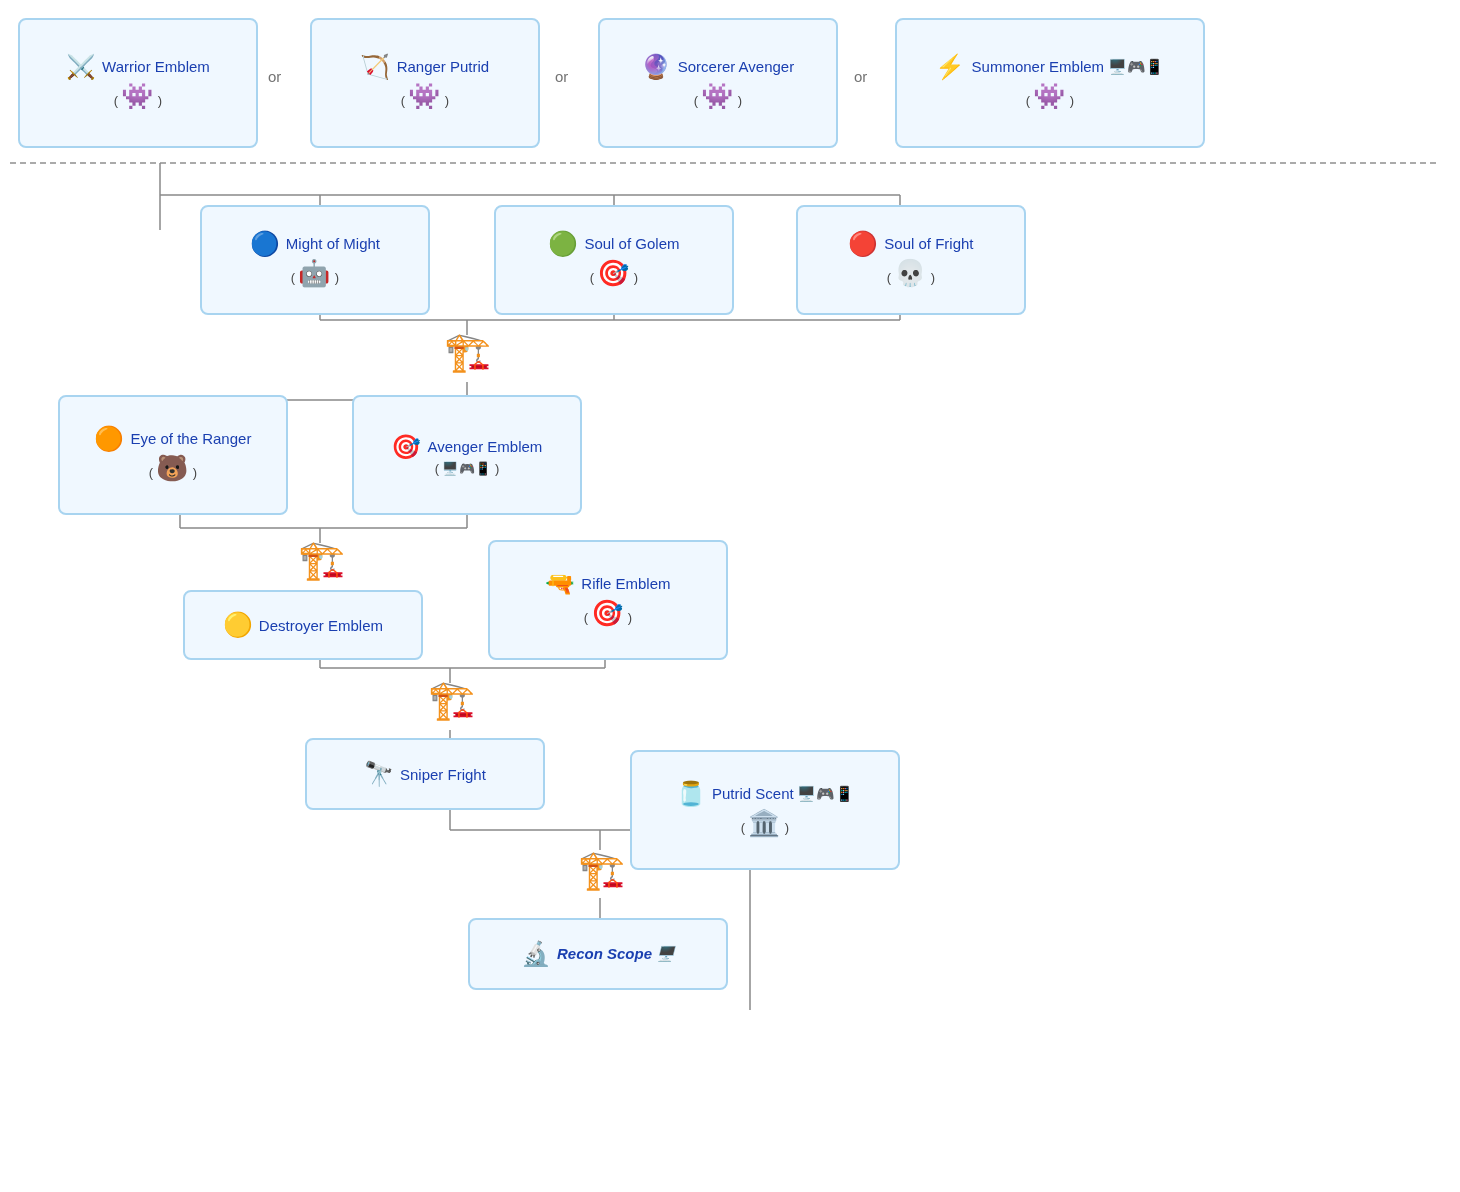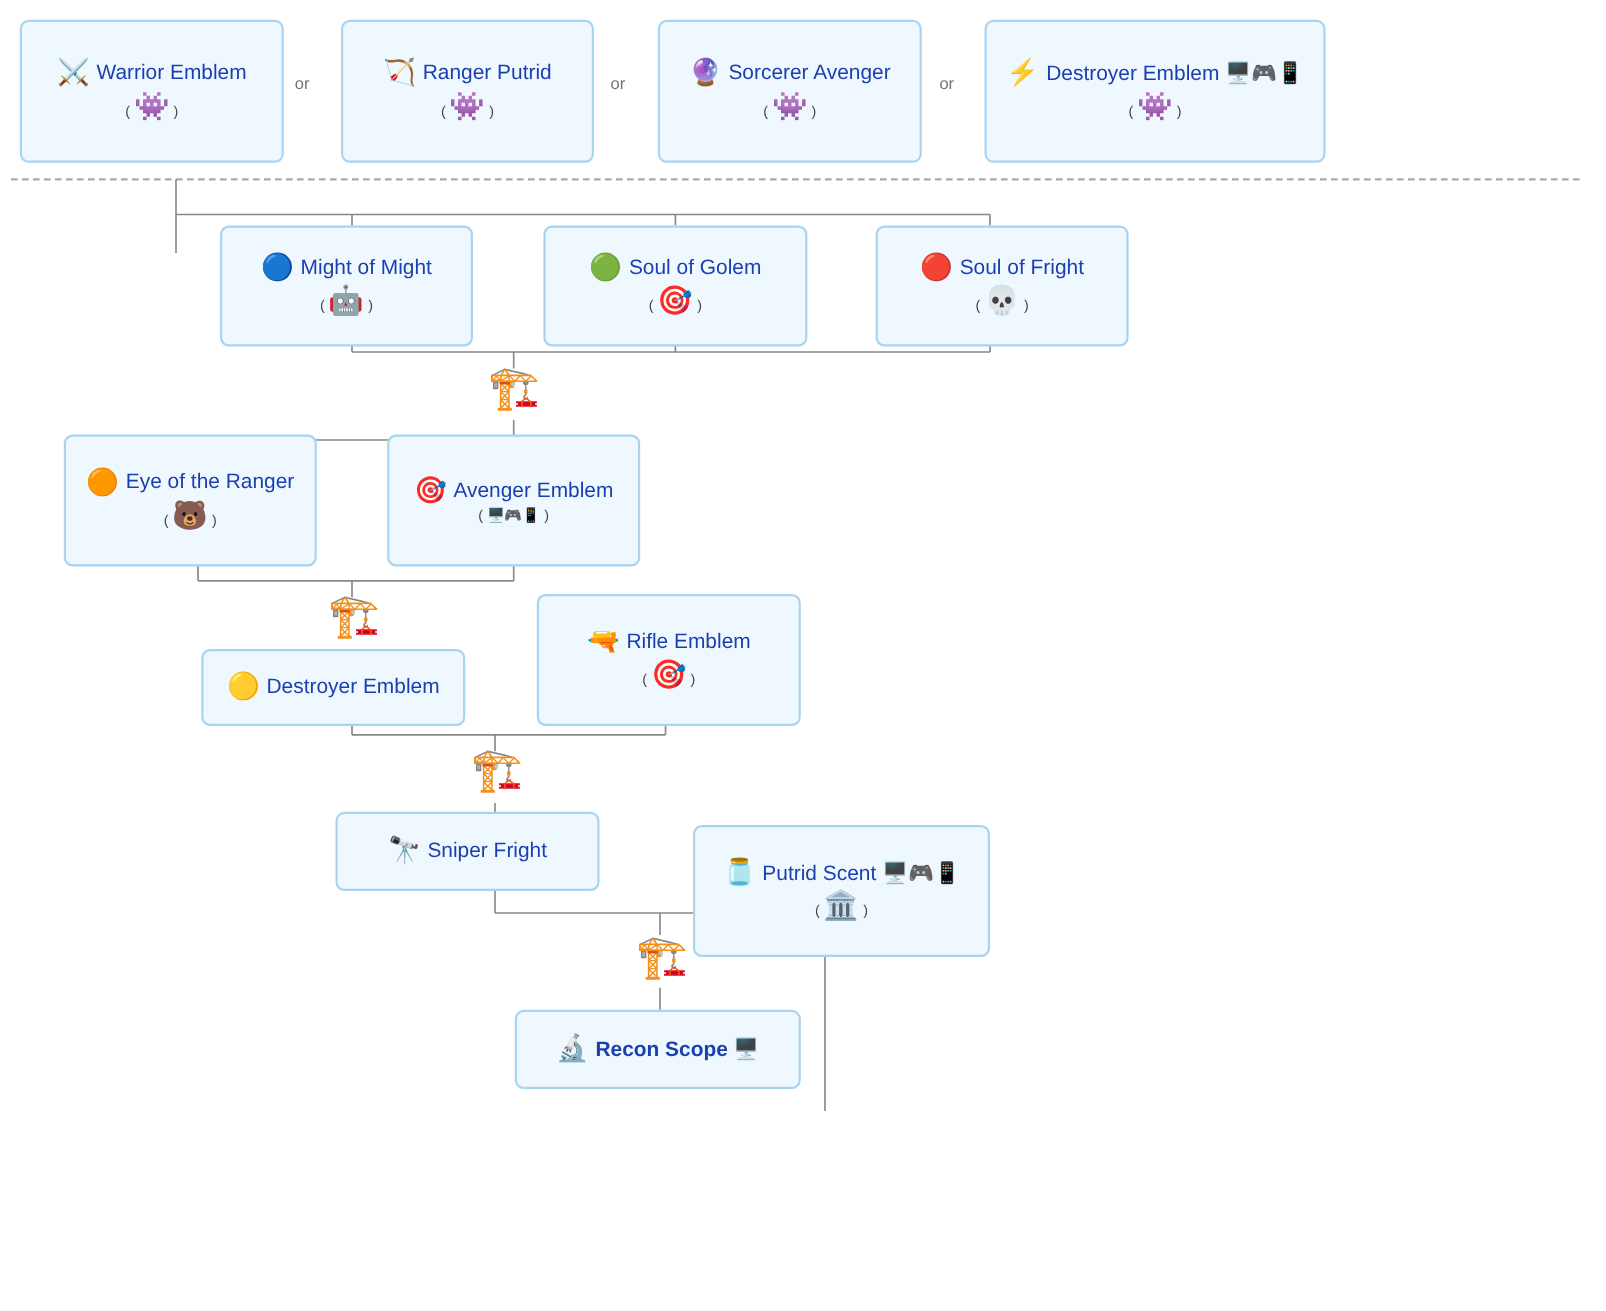--- a/index.html
+++ b/index.html
@@ -29,26 +29,27 @@
       flex-direction: column;
       align-items: center;
       justify-content: center;
       padding: 8px 12px;
       position: absolute;
       text-align: center;
     }
 
     .item-card .item-name {
       color: #1a3fb0;
-      font-size: 19px;
+      font-size: 15px;
       font-weight: normal;
     }
 
     .item-card .item-name.bold {
       font-weight: bold;
+      font-style: italic;
     }
 
     .item-card .item-source {
       color: #444;
       font-size: 13px;
       margin-top: 2px;
     }
 
     .item-card .item-row {
       display: flex;
@@ -183,21 +184,21 @@
     <div class="item-source">
       ( <span style="font-size:26px;">👾</span> )
     </div>
   </div>
 
   <span class="or-text" style="left:854px; top:68px;">or</span>
 
   <div class="item-card" style="left:895px; top:18px; width:310px; min-height:130px;">
     <div class="item-row">
       <span class="icon">⚡</span>
-      <span class="item-name">Destroyer Emblem 🖥️🎮📱</span>
+      <span class="item-name">Summoner Emblem 🖥️🎮📱</span>
     </div>
     <div class="item-source">
       ( <span style="font-size:26px;">👾</span> )
     </div>
   </div>
 
   <div class="item-card" style="left:200px; top:205px; width:230px; min-height:110px;">
     <div class="item-row">
       <span class="icon">🔵</span>
       <span class="item-name">Might of Might</span>

